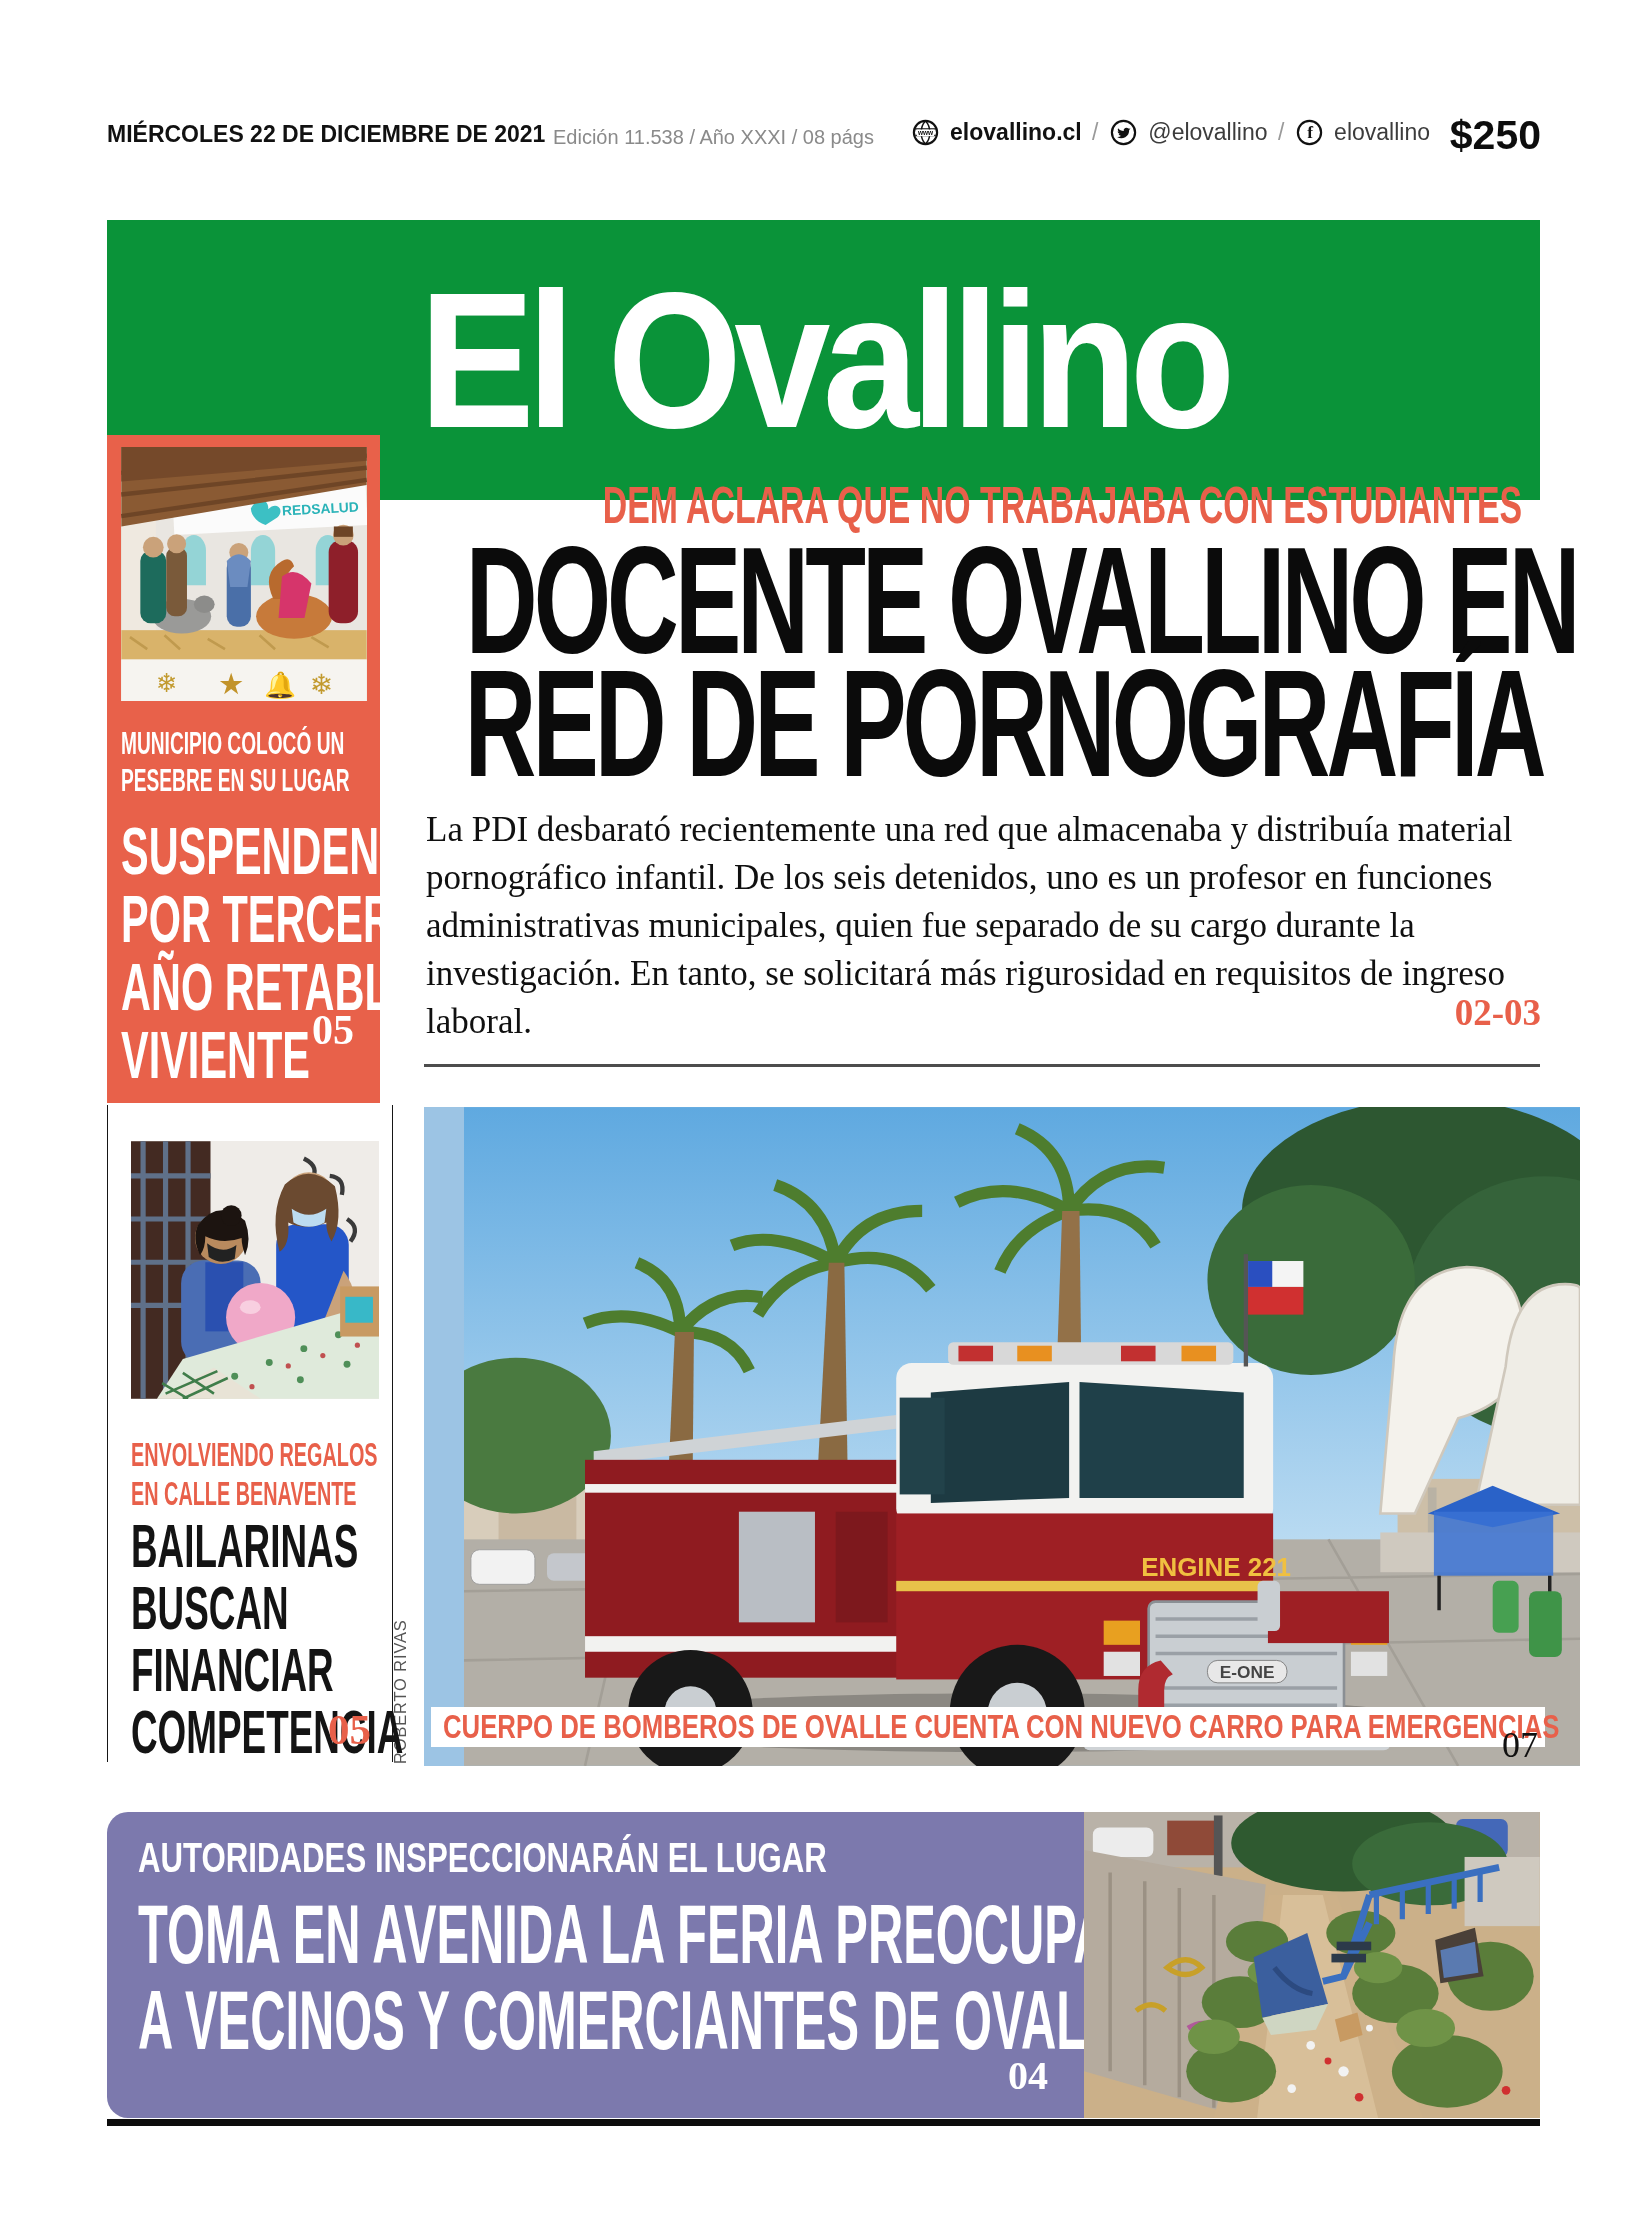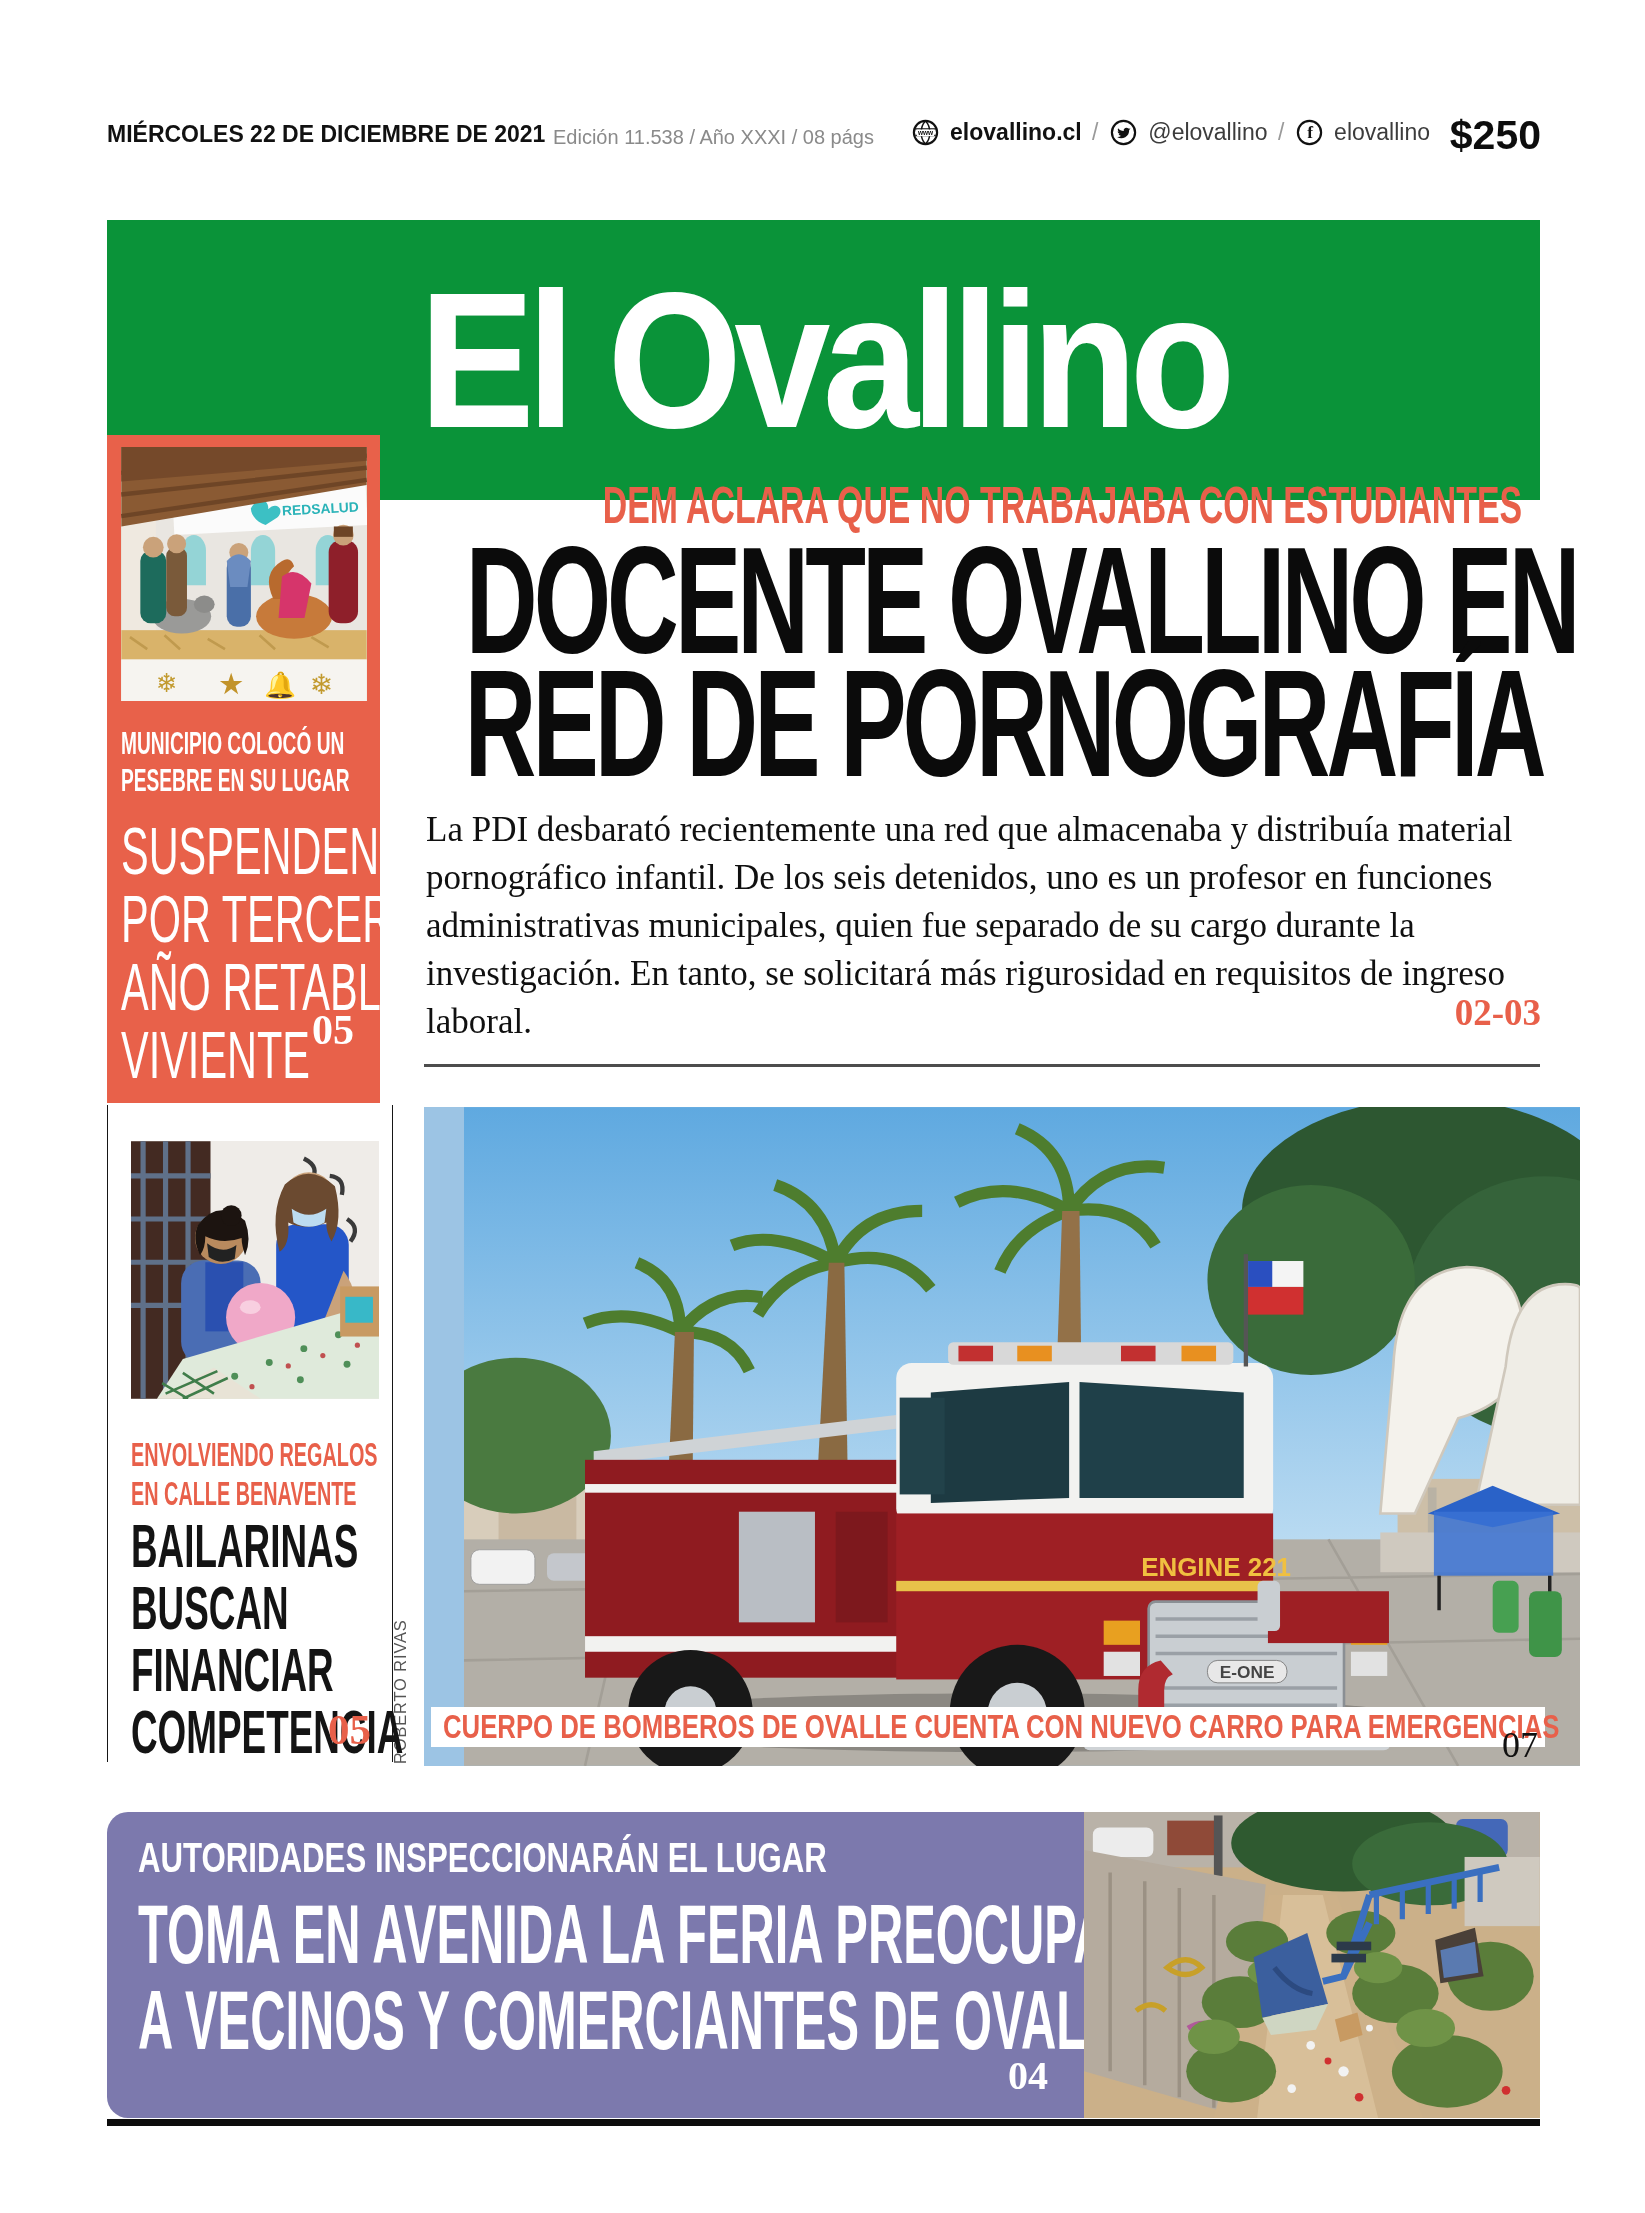--- a/index.html
+++ b/index.html
@@ -18,21 +18,21 @@
   
   .masthead{left:107px;top:177px;width:1433px;height:280px;background:#0a9339;
             display:flex;align-items:center;justify-content:center;margin-top:43px;}
   .masthead .logo{color:#fff;font-weight:bold;font-size:173px;letter-spacing:-7.8px;
                   transform:scale(1.0,1.12);transform-origin:center;white-space:nowrap;}
   
   .orangeblock{left:107px;top:435px;width:273px;height:668px;background:#e8614a;}
   .ob-photo{left:14px;top:12px;width:246px;height:254px;overflow:hidden;background:#d8cfc0;}
   .ob-kicker{left:14px;top:291px;color:#fff;font-weight:bold;font-size:29px;line-height:37px;}
   .ob-kicker .nowrap{transform:scale(0.66,1.05);transform-origin:left center;}
-  .ob-head{left:14px;top:382px;color:#fff;font-weight:normal;font-size:61px;line-height:68px;}
+  .ob-head{left:14px;top:382px;color:#fff;font-weight:bold;font-size:61px;line-height:68px;}
   .ob-head .nowrap{transform:scale(0.68,1.10);transform-origin:left center;}
   .ob-page{right:26px;top:571px;color:#fff;font-size:42px;font-weight:bold;
            font-family:"Liberation Serif",serif;}
   
   .kicker-main{left:424px;top:477px;width:1116px;text-align:center;color:#e8604a;
                font-weight:bold;font-size:47px;}
   .kicker-main .nowrap{transform:scale(0.72,1.12);transform-origin:center;}
   .headline-line{left:424px;width:1116px;text-align:center;color:#0b0b0b;
                  font-weight:bold;font-size:107px;letter-spacing:-4.3px;}
   .hl1{top:538px;} .hl2{top:661px;}

